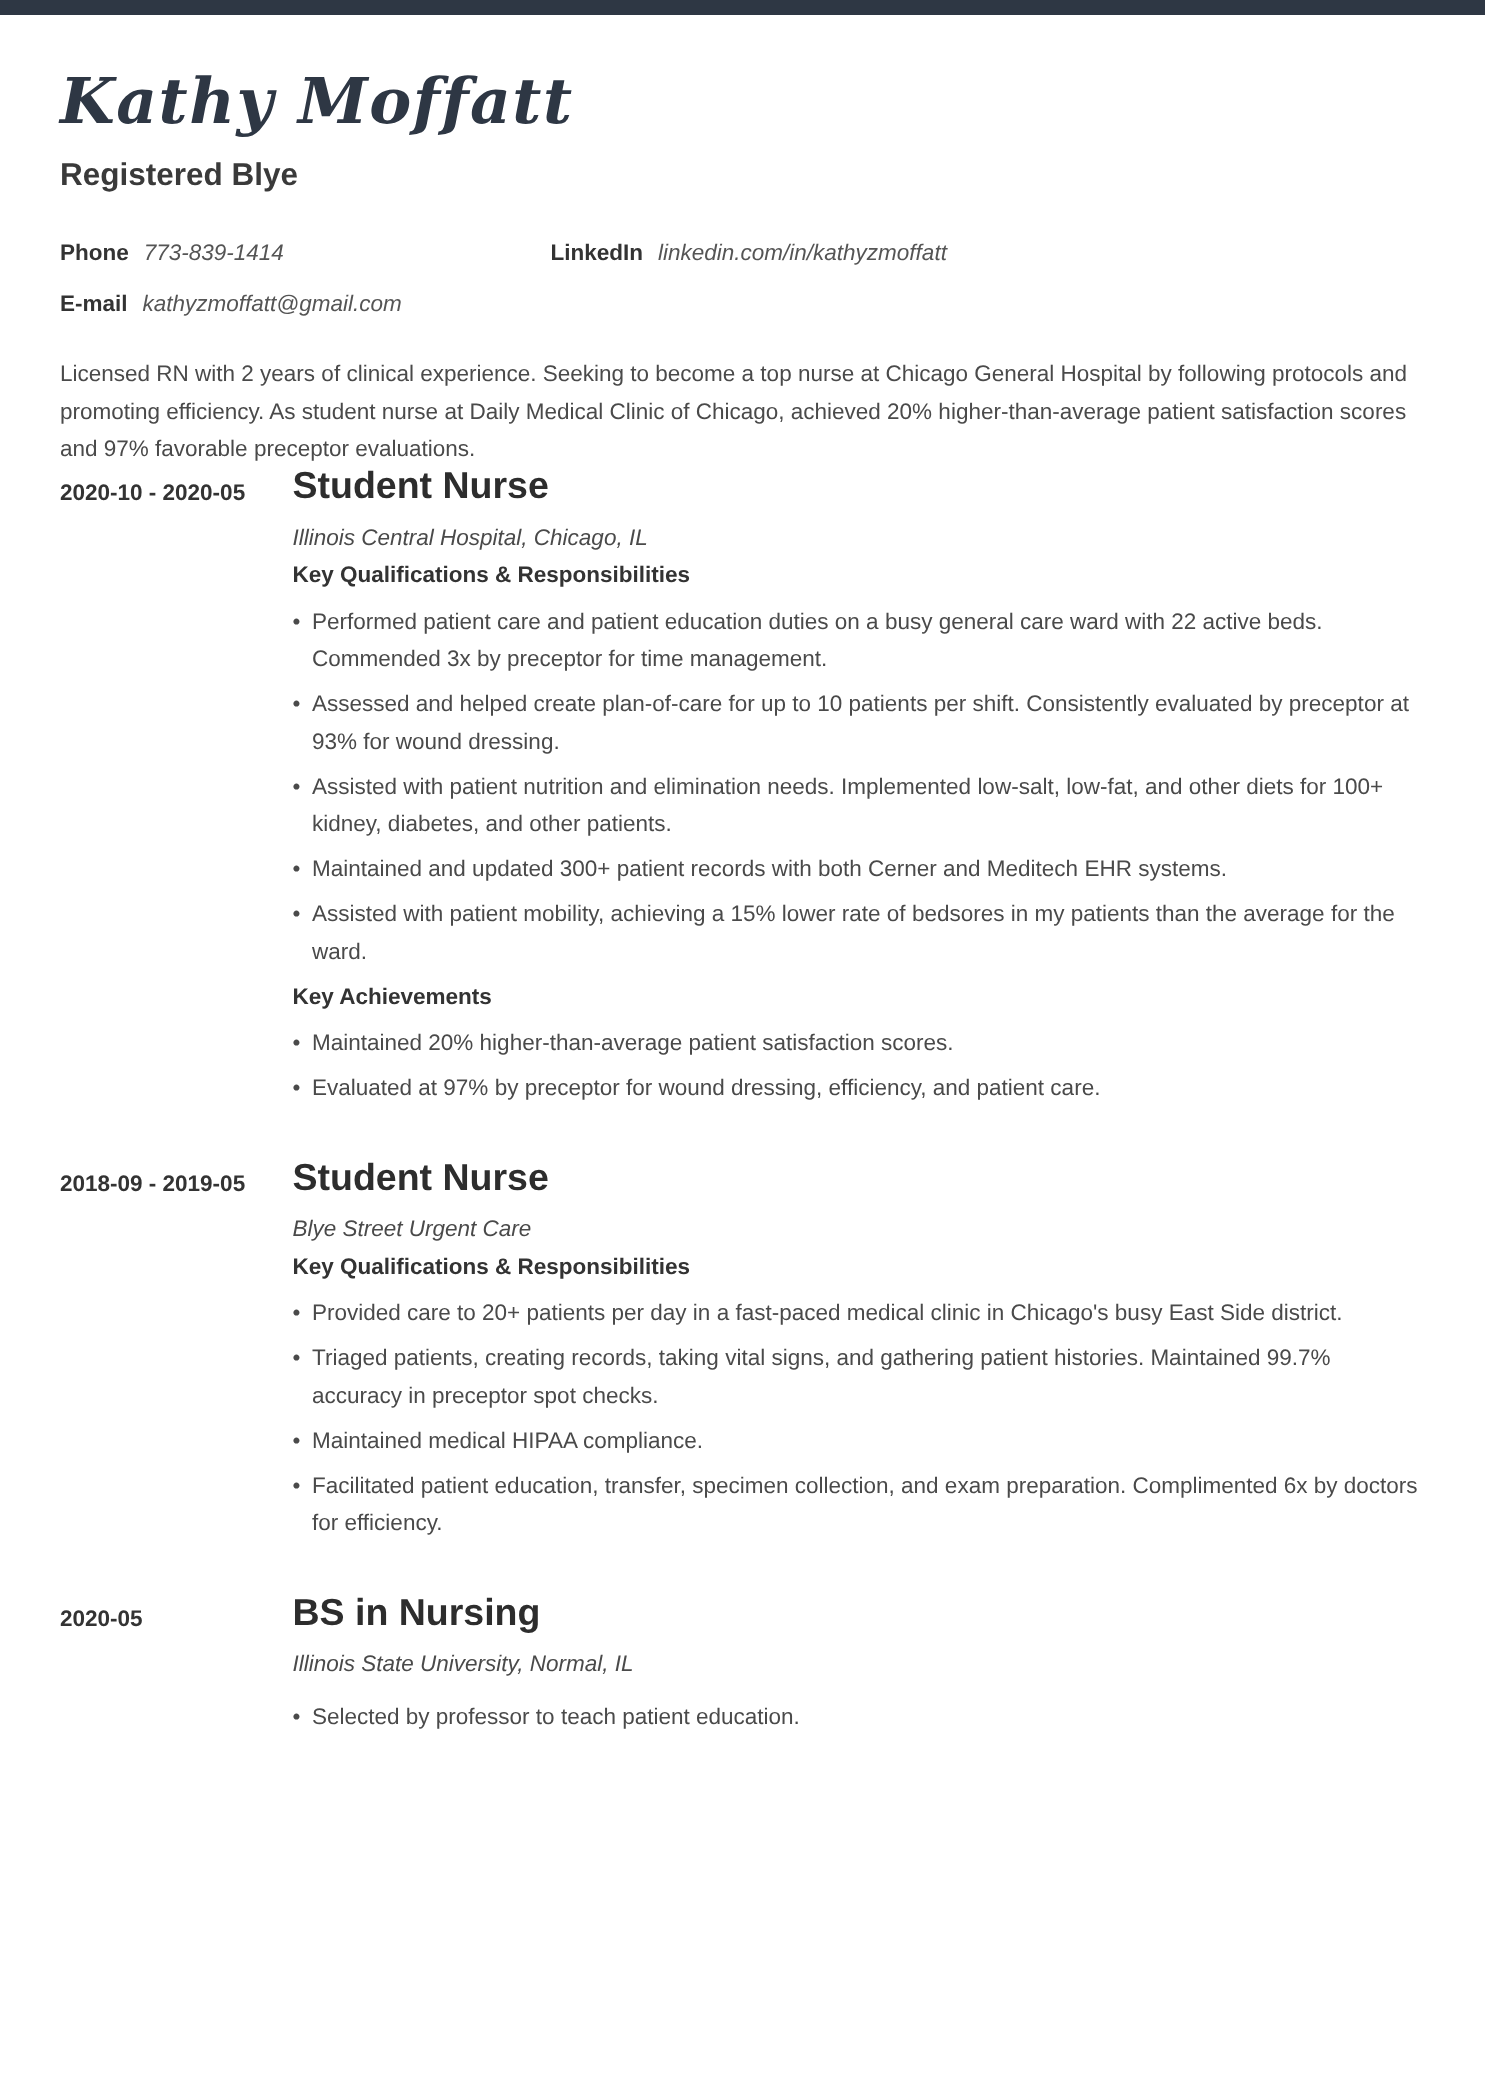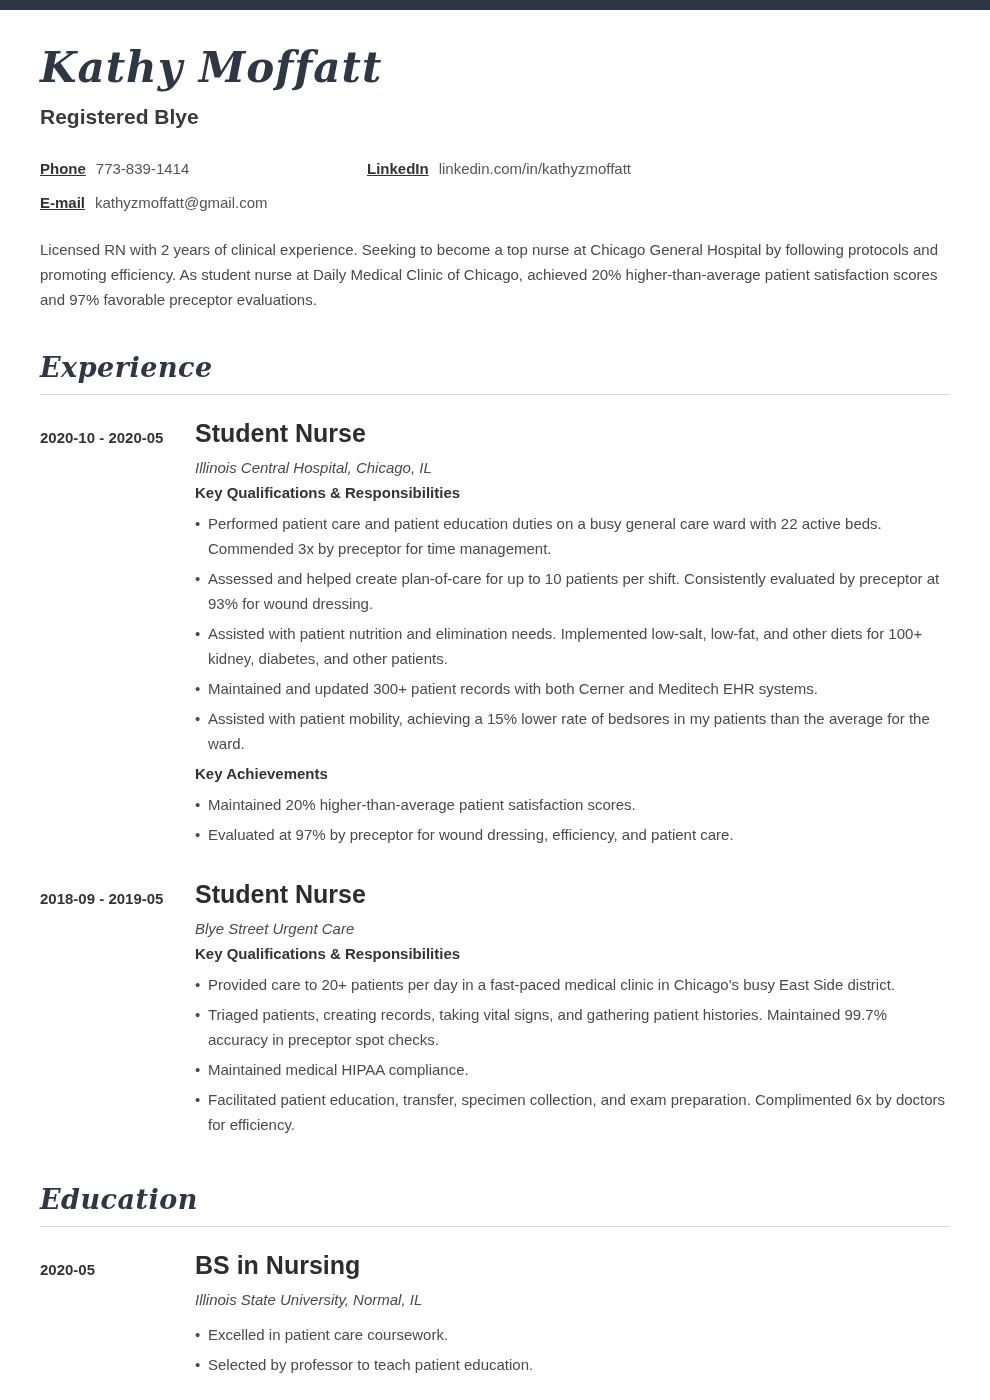--- a/index.html
+++ b/index.html
@@ -26,22 +26,22 @@
     letter-spacing:1px;margin-top:8px;
   }
   .job-title{
     font-size:21px;line-height:26px;font-weight:bold;color:#3a3a3a;margin-top:12px;
   }
   .contact{
     margin-top:26px;
     display:grid;grid-template-columns:327px 1fr;row-gap:9px;
   }
   .contact .cell{white-space:nowrap;}
-  .contact .label{font-weight:bold;color:#333;margin-right:10px;text-decoration:underline;}
-  .contact .value{color:#555;}
+  .contact .label{font-weight:bold;color:#333;margin-right:10px;}
+  .contact .value{color:#555;font-style:italic;}
 
   .summary{margin-top:22px;max-width:905px;}
 
   
   .section-heading{
     font-family:"DejaVu Serif","Liberation Serif",serif;
     font-style:italic;font-weight:800;
     font-size:27px;line-height:32px;color:var(--accent);
     letter-spacing:0.5px;
     border-bottom:1px solid var(--rule);
@@ -93,21 +93,20 @@
       <span class="label">LinkedIn</span><span class="value">linkedin.com/in/kathyzmoffatt</span>
     </div>
     <div class="cell">
       <span class="label">E-mail</span><span class="value">kathyzmoffatt@gmail.com</span>
     </div>
     <div class="cell"></div>
   </div>
 
   <p class="summary">Licensed RN with 2 years of clinical experience. Seeking to become a top nurse at Chicago General Hospital by following protocols and promoting efficiency. As student nurse at Daily Medical Clinic of Chicago, achieved 20% higher-than-average patient satisfaction scores and 97% favorable preceptor evaluations.</p>
 
-  <div class="section-heading first">Experience</div>
 
   <div class="entry">
     <div class="entry-dates">2020-10 - 2020-05</div>
     <div class="entry-body">
       <div class="entry-title">Student Nurse</div>
       <div class="entry-org">Illinois Central Hospital, Chicago, IL</div>
       <div class="sub-heading">Key Qualifications &amp; Responsibilities</div>
       <ul class="bullets">
         <li>Performed patient care and patient education duties on a busy general care ward with 22 active beds. Commended 3x by preceptor for time management.</li>
         <li>Assessed and helped create plan-of-care for up to 10 patients per shift. Consistently evaluated by preceptor at 93% for wound dressing.</li>
@@ -131,28 +130,26 @@
       <div class="sub-heading">Key Qualifications &amp; Responsibilities</div>
       <ul class="bullets">
         <li>Provided care to 20+ patients per day in a fast-paced medical clinic in Chicago's busy East Side district.</li>
         <li>Triaged patients, creating records, taking vital signs, and gathering patient histories. Maintained 99.7% accuracy in preceptor spot checks.</li>
         <li>Maintained medical HIPAA compliance.</li>
         <li>Facilitated patient education, transfer, specimen collection, and exam preparation. Complimented 6x by doctors for efficiency.</li>
       </ul>
     </div>
   </div>
 
-  <div class="section-heading">Education</div>
 
   <div class="entry">
     <div class="entry-dates">2020-05</div>
     <div class="entry-body">
       <div class="entry-title">BS in Nursing</div>
       <div class="entry-org">Illinois State University, Normal, IL</div>
       <ul class="bullets" style="margin-top:10px;">
-        <li>Excelled in patient care coursework.</li>
         <li>Selected by professor to teach patient education.</li>
 
       </ul>
     </div>
   </div>
 
 </div>
 
 </body></html>

